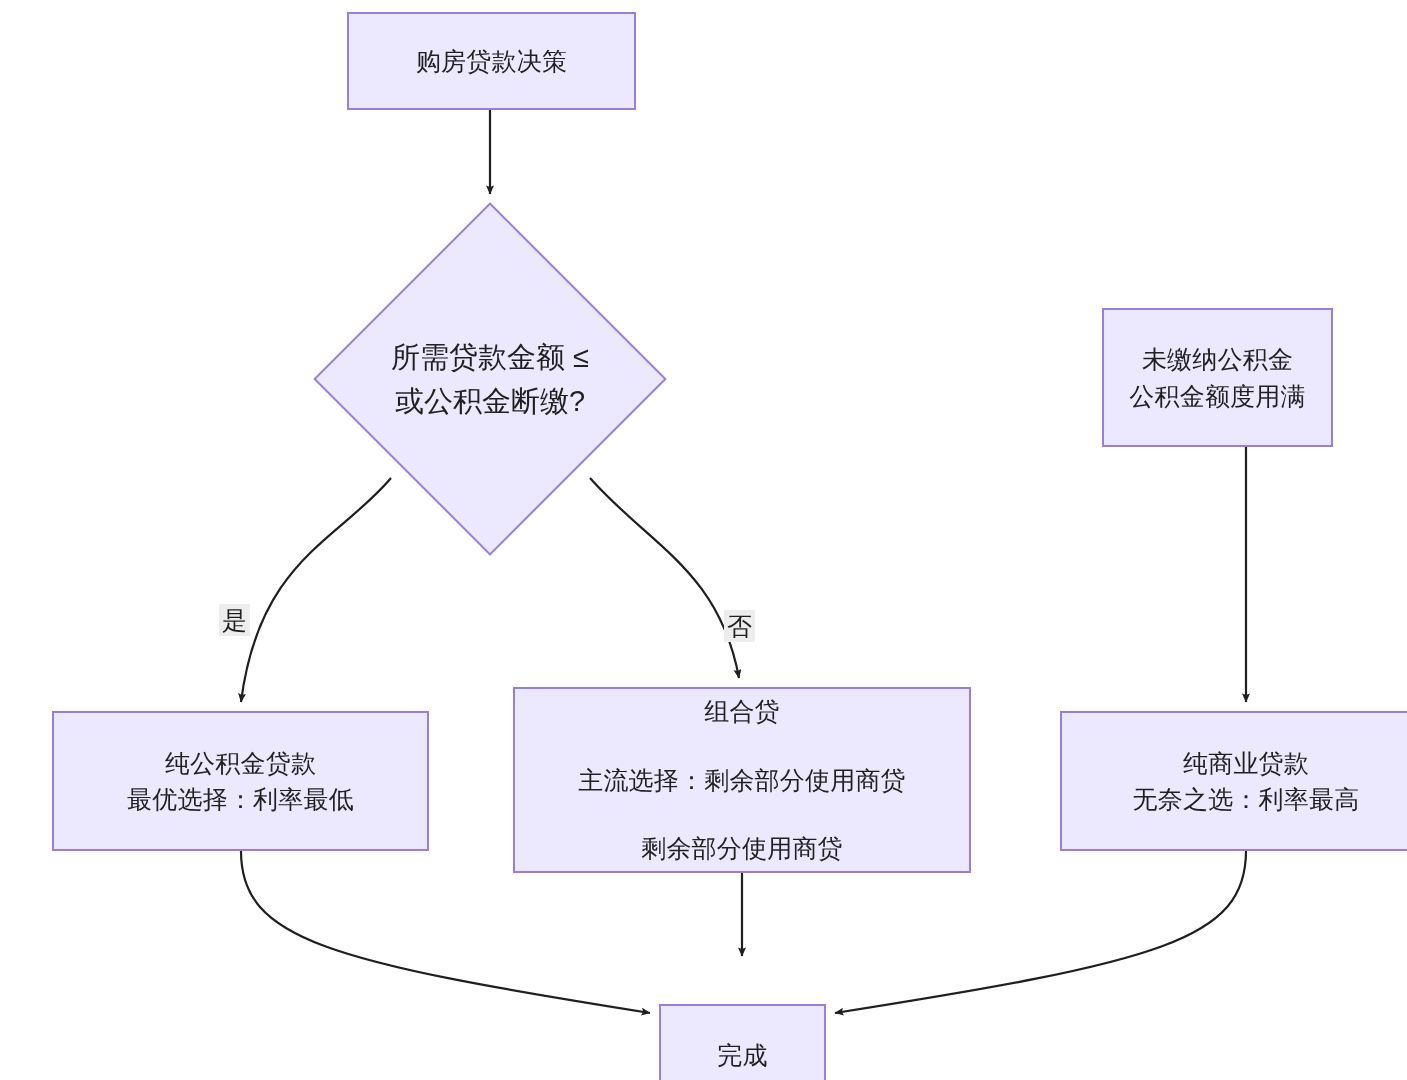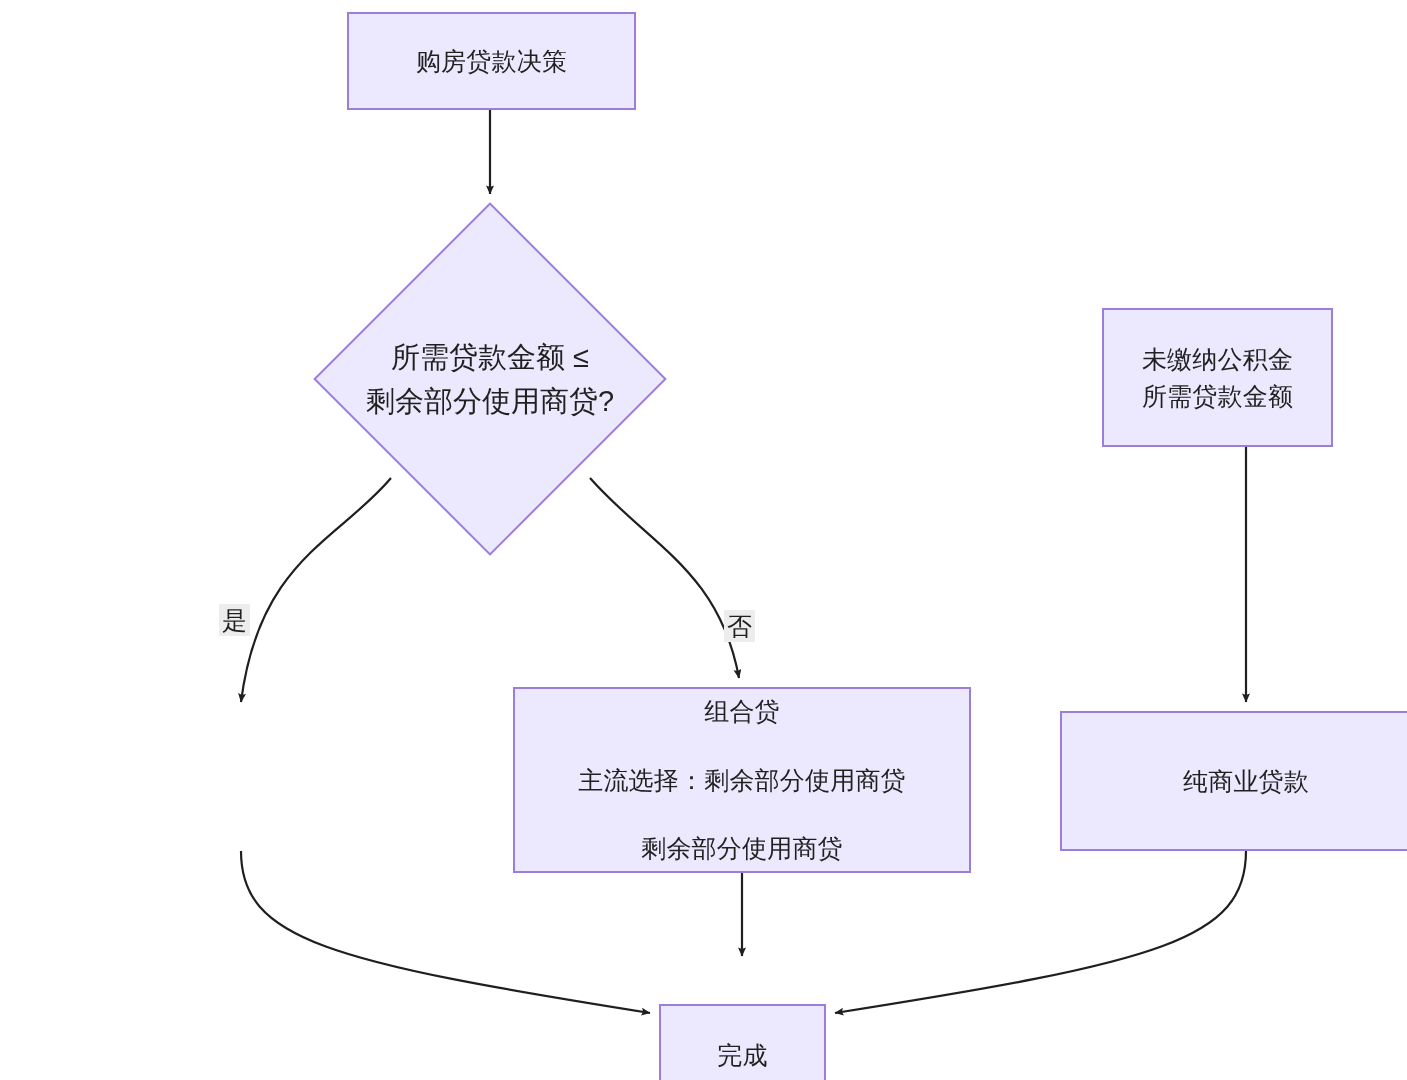--- a/index.html
+++ b/index.html
@@ -114,38 +114,43 @@
   </svg>
 
   <div class="node" style="left:308px; top:12px; width:289px; height:98px;">
     <span class="ln">购房贷款决策</span>
   </div>
 
   <div class="diamond-wrap" style="left:326px; top:254px; width:250px; height:250px;">
     <div class="diamond-shape"></div>
     <div class="diamond-label" style="left:-105px; top:0px; width:460px; height:250px;">
       <span class="ln">所需贷款金额 ≤</span>
-      <span class="ln">剩余部分使用商贷?</span>
+      <span class="ln">或公积金断缴?</span>
     </div>
   </div>
 
   <div class="node" style="left:1063px; top:308px; width:231px; height:139px;">
     <span class="ln">未缴纳公积金</span>
-    <span class="ln">所需贷款金额</span>
+    <span class="ln">公积金额度用满</span>
   </div>
 
+  <div class="node" style="left:13px; top:711px; width:377px; height:140px;">
+    <span class="ln">纯公积金贷款</span>
+    <span class="ln">最优选择：利率最低</span>
+  </div>
 
   <div class="node" style="left:474px; top:687px; width:458px; height:186px;gap:32px;">
     <span class="ln">组合贷</span>
     <span class="ln">主流选择：剩余部分使用商贷</span>
     <span class="ln">剩余部分使用商贷</span>
   </div>
 
   <div class="node" style="left:1021px; top:711px; width:372px; height:140px;">
     <span class="ln">纯商业贷款</span>
+    <span class="ln">无奈之选：利率最高</span>
   </div>
 
   <div class="node" style="left:620px; top:1004px; width:167px; height:102px;">
     <span class="ln">完成</span>
   </div>
 
   <div class="edge-label" style="left:180px; top:604px;">是</div>
   <div class="edge-label" style="left:685px; top:610px;">否</div>
 
 </div>

